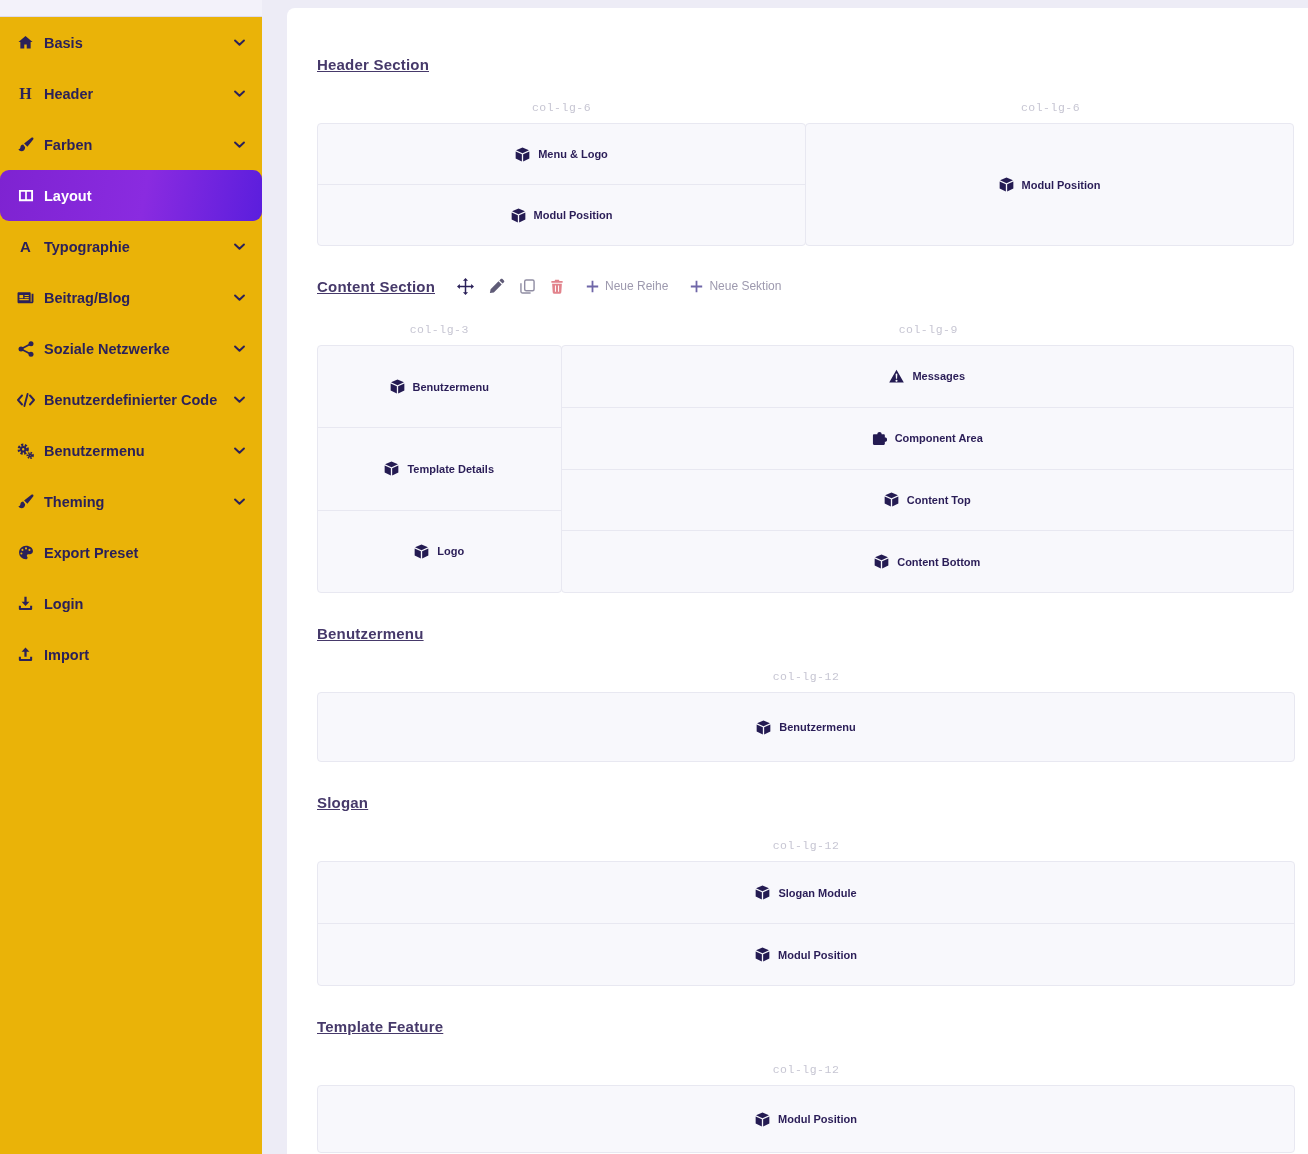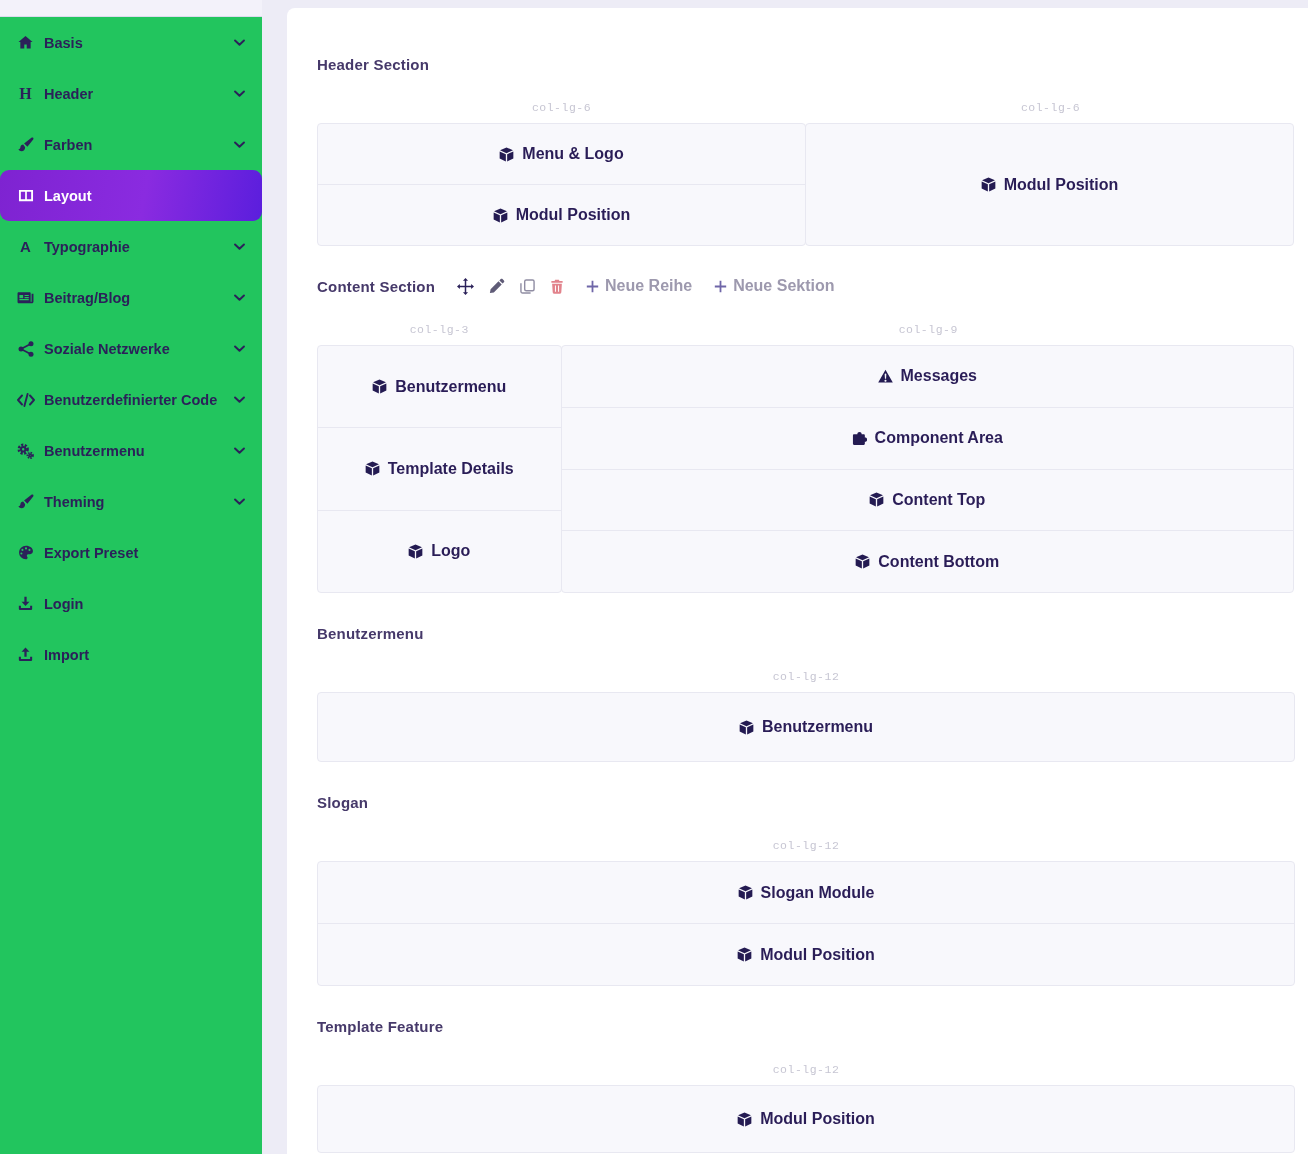--- a/index.html
+++ b/index.html
@@ -5,21 +5,21 @@
   html,body{margin:0;padding:0;}
   body{
     width:1308px;height:1154px;overflow:hidden;
     background:#edecf6;
     font-family:"Liberation Sans",sans-serif;
     -webkit-font-smoothing:antialiased;
   }
   .app{display:flex;width:100%;height:100%;}
 
   
-  .sidebar{width:262px;min-width:262px;background:#22c55e;height:100%;}
+  .sidebar{width:262px;min-width:262px;background:#eab308;height:100%;}
   .sidebar-top{height:16px;background:#f3f2fa;border-bottom:1px solid #dddbee;}
   .nav-item{
     display:flex;align-items:center;height:51px;
     padding:0 16px 0 12px;box-sizing:border-box;
     color:#2b2159;font-size:14.5px;font-weight:600;cursor:pointer;
   }
   .nav-ic{width:27px;display:flex;justify-content:center;align-items:center;margin-right:5px;flex:none;}
   .nav-label{flex:1;white-space:nowrap;overflow:hidden;}
   .chev{display:flex;align-items:center;color:inherit;flex:none;}
   .nav-item.active{
@@ -32,51 +32,51 @@
 
   
   .panel-wrap{flex:1;padding:8px 0 0 25px;box-sizing:border-box;}
   .panel{
     background:#fff;border-radius:8px 0 0 0;min-height:1146px;
     padding:46px 13px 10px 30px;box-sizing:border-box;
   }
   .sec{margin-top:30px;}
   .sec:first-child{margin-top:0;}
   .sec-head{display:flex;align-items:center;height:20px;}
-  .sec-title{margin:0;font-size:15px;font-weight:600;color:#46396a;letter-spacing:.2px;}
+  .sec-title{margin:0;font-size:15px;font-weight:600;color:#46396a;letter-spacing:.2px;text-decoration:underline;}
   .sec-tools{display:flex;align-items:center;margin-left:22px;gap:15px;}
   .tool{display:flex;align-items:center;cursor:pointer;}
   .tool-move{color:#2b2159;}
   .tool-edit{color:#5f5b77;}
   .tool-copy{color:#908da3;}
   .tool-trash{color:#e2838c;}
   .add-btn{
     display:flex;align-items:center;gap:6px;background:none;border:none;padding:0;
     margin-left:7px;cursor:pointer;
-    font-family:inherit;font-size:16px;font-weight:700;color:#9d99ae;
+    font-family:inherit;font-size:12px;font-weight:400;color:#9d99ae;
   }
   .plus{display:flex;align-items:center;color:#6f66a8;}
 
   .size-row{display:flex;margin-top:27px;margin-bottom:9px;}
   .size-cell{
     text-align:center;font-family:"Liberation Mono",monospace;
     font-size:11.5px;color:#c7c6d3;letter-spacing:.5px;
   }
   .w25{width:25%;}.w50{width:50%;}.w75{width:75%;}.w100{width:100%;}
 
   .grid{display:flex;align-items:stretch;}
   .grid .col{display:flex;}
   .grid .col + .col{margin-left:-1px;}
   .colbox{
     background:#f8f8fc;border:1px solid #e8e8f1;border-radius:4px;
     display:flex;flex-direction:column;width:100%;box-sizing:border-box;
   }
   .module{
     flex:1;display:flex;align-items:center;justify-content:center;gap:8px;
-    font-size:16px;font-weight:600;color:#2a1d57;cursor:pointer;
+    font-size:11px;font-weight:600;color:#2a1d57;cursor:pointer;
   }
   .module + .module{border-top:1px solid #e8e8f1;}
   .mod-ic{display:flex;align-items:center;color:#241b52;}
 
   .h-header{height:123px;}
   .h-content{height:248px;}
   .h-single{height:70px;}
   .h-slogan{height:125px;}
   .h-feature{height:68px;}
   svg{display:block;}

